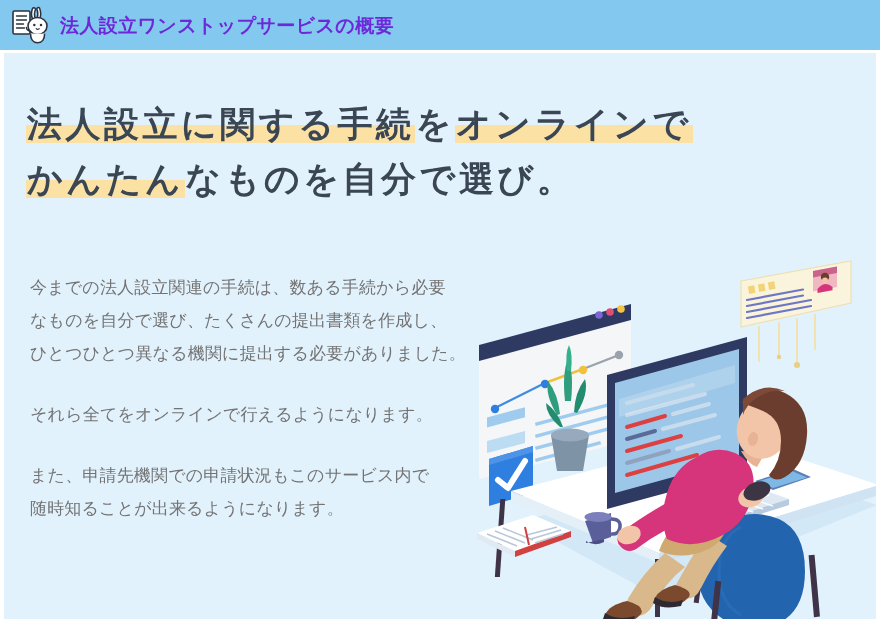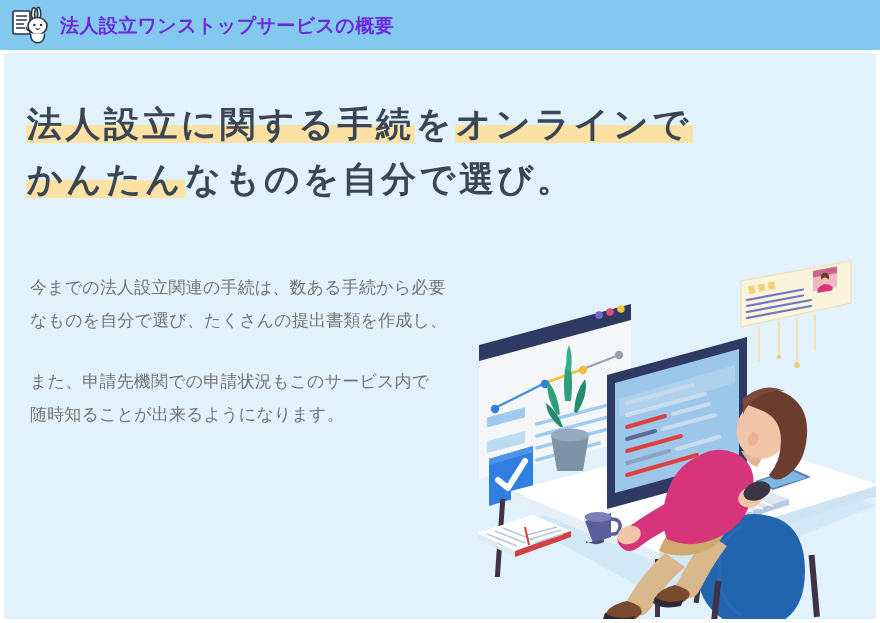--- a/index.html
+++ b/index.html
@@ -150,23 +150,25 @@
       <div class="headline-line">
         <span class="hl">かんたん</span><span>なものを自分で選び。</span>
       </div>
     </div>
 
     <div class="paragraphs">
 
       <p class="para">
         <span class="para-line">今までの法人設立関連の手続は、数ある手続から必要</span>
         <span class="para-line">なものを自分で選び、たくさんの提出書類を作成し、</span>
+        <span class="para-line">ひとつひとつ異なる機関に提出する必要がありました。</span>
       </p>
 
       <p class="para">
+        <span class="para-line">それら全てをオンラインで行えるようになります。</span>
       </p>
 
       <p class="para">
         <span class="para-line">また、申請先機関での申請状況もこのサービス内で</span>
         <span class="para-line">随時知ることが出来るようになります。</span>
       </p>
 
     </div>
 
     <div class="illustration">

